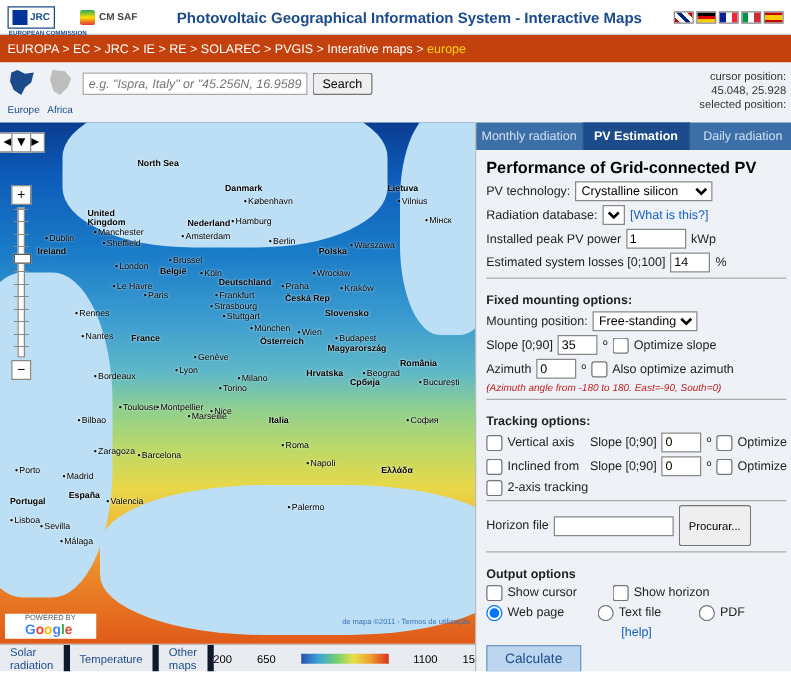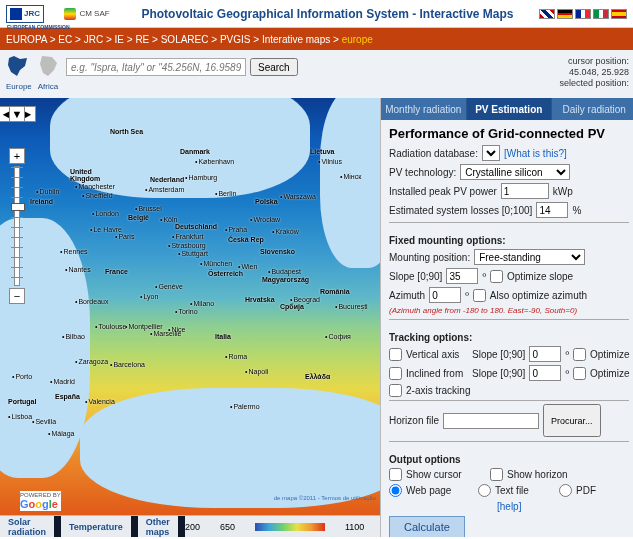--- a/index.html
+++ b/index.html
@@ -1,21 +1,21 @@
 <!DOCTYPE html>
 <html><head>
 <meta charset="utf-8">
 <style>
 *{box-sizing:border-box;margin:0;padding:0;font-family:Arial,Helvetica,sans-serif}
 body{width:633px;height:539px;overflow:hidden;background:#fff}
 .hdr{display:flex;align-items:center;height:28px;border-bottom:1px solid #ccc;padding:0 6px;background:#fff}
 .logo-jrc{width:38px;height:18px;background:#fff;border:1px solid #1b4b8a;font-size:8px;font-weight:bold;color:#1b4b8a;display:flex;align-items:center;justify-content:center;position:relative}
 .eu-sq{width:12px;height:12px;background:#003399;margin-right:2px}
 .eu-caption{font-size:5px;color:#1b4b8a;position:absolute;bottom:-8px;left:0;white-space:nowrap}
-.logo-cms{width:58px;height:18px;background:#fff;margin-left:14px;font-size:8px;font-weight:normal;color:#444;display:flex;align-items:center;justify-content:center}
+.logo-cms{width:58px;height:18px;background:#fff;margin-left:14px;font-size:8px;font-weight:bold;color:#444;display:flex;align-items:center;justify-content:center}
 .cms-sq{width:12px;height:12px;background:linear-gradient(180deg,#2a5 0%,#fd0 50%,#d33 100%);margin-right:3px;border-radius:2px}
 .title{flex:1;text-align:center;font-size:12px;font-weight:bold;color:#1b4b8a}
 .flags{display:flex;gap:2px}
 .flag{width:16px;height:10px;border:1px solid #888}
 .flag-uk{background:linear-gradient(45deg,#c00 0 20%,#fff 20% 40%,#00247d 40% 60%,#fff 60% 80%,#c00 80%)}
 .flag-de{background:linear-gradient(180deg,#000 0 33%,#d00 33% 66%,#fc0 66%)}
 .flag-fr{background:linear-gradient(90deg,#002395 0 33%,#fff 33% 66%,#ed2939 66%)}
 .flag-it{background:linear-gradient(90deg,#009246 0 33%,#fff 33% 66%,#ce2b37 66%)}
 .flag-es{background:linear-gradient(180deg,#c00 0 25%,#fc0 25% 75%,#c00 75%)}
 .bar{height:22px;background:#c2410c;color:#fff;font-size:10px;display:flex;align-items:center;padding:0 6px}
@@ -40,30 +40,30 @@
 .zoom{position:absolute;left:8px;top:8px;width:18px;display:flex;flex-direction:column;align-items:center;z-index:5}
 .zbtn{width:16px;height:16px;background:#fff;border:1px solid #888;font-size:11px;line-height:14px;text-align:center;cursor:pointer}
 .zpad{width:38px;height:38px;position:relative;margin-bottom:4px}
 .zpad .zbtn{position:absolute}
 .ztrack{width:6px;height:120px;background:#fff;border:1px solid #888;margin:2px 0;position:relative}
 .ztrack::before{content:"";position:absolute;left:-4px;right:-4px;top:0;bottom:0;background:repeating-linear-gradient(180deg,#888 0 1px,transparent 1px 10px)}
 .zhandle{position:absolute;left:-4px;width:14px;height:8px;background:#fff;border:1px solid #555;top:36px}
 .city{position:absolute;font-size:7px;color:#000;white-space:nowrap;text-shadow:0 0 2px #fff}
 .citydot::before{content:"•";margin-right:1px}
 .sea{position:absolute;background:#bcdff5;border-radius:40%}
-.google{position:absolute;left:20px;bottom:4px;background:#fff;padding:1px 0;font-size:6px;color:#555;z-index:4}
+.google{position:absolute;left:4px;bottom:4px;background:#fff;padding:1px 16px;font-size:6px;color:#555;z-index:4}
 .google .g1{color:#4285f4;font-weight:bold;font-size:11px}
 .google .g2{color:#ea4335;font-weight:bold;font-size:11px}
 .google .g3{color:#fbbc05;font-weight:bold;font-size:11px}
 .google .g4{color:#4285f4;font-weight:bold;font-size:11px}
 .google .g5{color:#34a853;font-weight:bold;font-size:11px}
 .google .g6{color:#ea4335;font-weight:bold;font-size:11px}
 .mapcred{position:absolute;right:4px;bottom:14px;font-size:6px;color:#3b6db8;z-index:4}
 .legend{height:22px;background:#e8ecf1;display:flex;align-items:center;font-size:9px;border-top:1px solid #bbb}
-.legend .tab{padding:0 8px;height:100%;display:flex;align-items:center;border-right:7px solid #0f172a;color:#1b4b8a;font-weight:bold;cursor:pointer}
+.legend .tab{padding:0 8px;height:100%;display:flex;align-items:center;border-right:5px solid #0f172a;color:#1b4b8a;font-weight:normal;cursor:pointer}
 .legend .scale{margin-left:auto;display:flex;align-items:center;gap:20px;padding-right:4px}
 .legend .ramp{width:70px;height:8px;background:linear-gradient(90deg,#2a4fb0,#3da5d8,#6fd070,#e8e048,#f09a30,#d8331a)}
 .legend .unit{font-size:7px}
 .form-col{flex:1;background:#eef2f6;border-left:1px solid #bbb;display:flex;flex-direction:column}
 .tabs{display:flex;height:22px;background:#3c6fa8}
 .tabs .tab{flex:1;font-size:10px;color:#cfe0f2;display:flex;align-items:center;justify-content:center;cursor:pointer;border-right:1px solid #2a578c}
 .tabs .tab.active{background:#1b4b8a;color:#fff;font-weight:bold}
 .form{flex:1;padding:6px 8px;font-size:10px;color:#222;overflow:hidden}
 .form h2{font-size:13px;font-weight:bold;color:#000;margin-bottom:4px}
 .form .line{display:flex;align-items:center;margin:3px 0;gap:4px}
@@ -260,42 +260,42 @@
 
   <div class="form-col">
     <div class="tabs">
       <div class="tab">Monthly radiation</div>
       <div class="tab active">PV Estimation</div>
       <div class="tab">Daily radiation</div>
     </div>
     <div class="form">
       <h2>Performance of Grid-connected PV</h2>
       <div class="line">
+        <label>PV technology:</label>
+        <select style="width:110px"><option>Crystalline silicon</option></select>
+      </div>
+      <div class="line">
         <label>Radiation database:</label>
         <select style="width:18px"></select>
         <span class="link">[What is this?]</span>
       </div>
       <div class="line">
-        <label>PV technology:</label>
-        <select style="width:110px"><option>Crystalline silicon</option></select>
-      </div>
-      <div class="line">
         <label>Installed peak PV power</label>
         <input class="n" type="text" style="width: 48px;" value="1">
         <span>kWp</span>
       </div>
       <div class="line">
         <label>Estimated system losses [0;100]</label>
         <input class="n" type="text" value="14" style="">
         <span>%</span>
       </div>
       <div class="section">Fixed mounting options:</div>
       <div class="line">
         <label>Mounting position:</label>
-        <select style="width:111px"><option>Free-standing</option></select>
+        <select style="width:84px"><option>Free-standing</option></select>
       </div>
       <div class="line">
         <label>Slope [0;90]</label>
         <input class="n" type="text" value="35" style="">
         <span>º</span>
         <input type="checkbox" style="">
         <label>Optimize slope</label>
       </div>
       <div class="line">
         <label>Azimuth</label>

